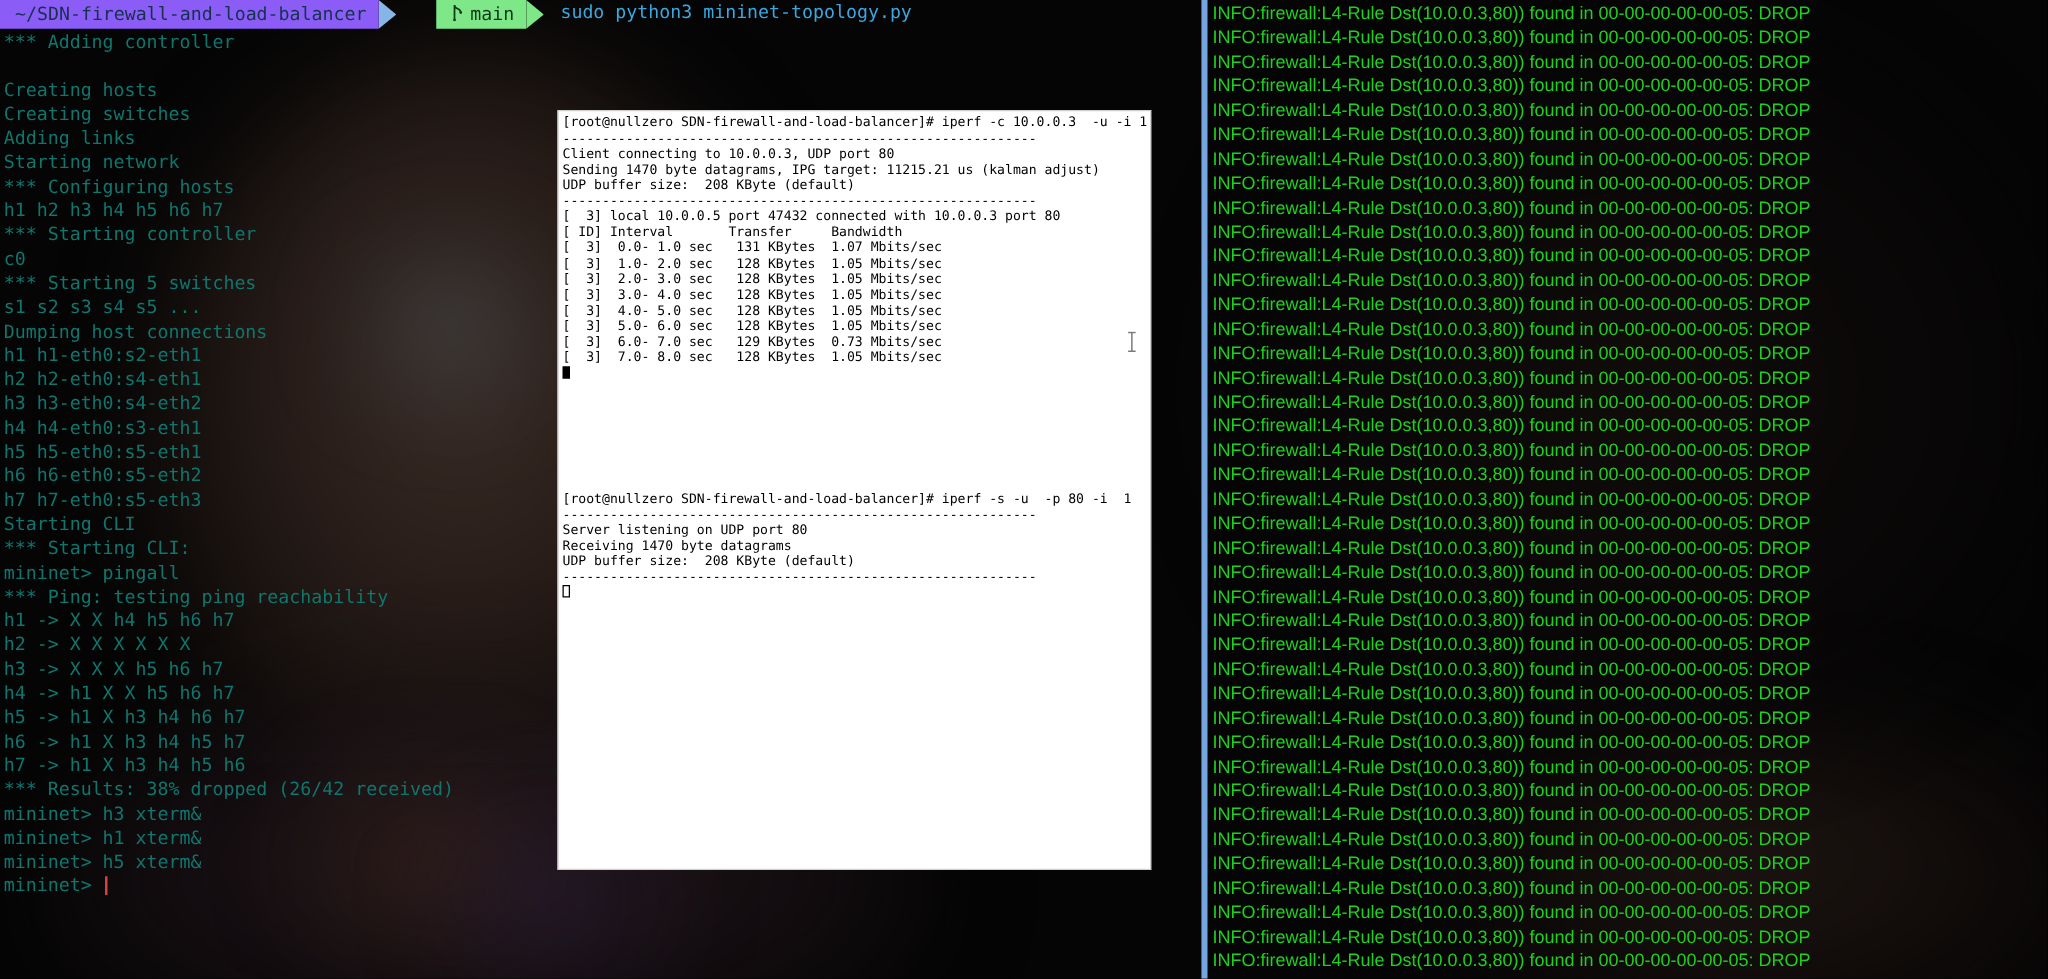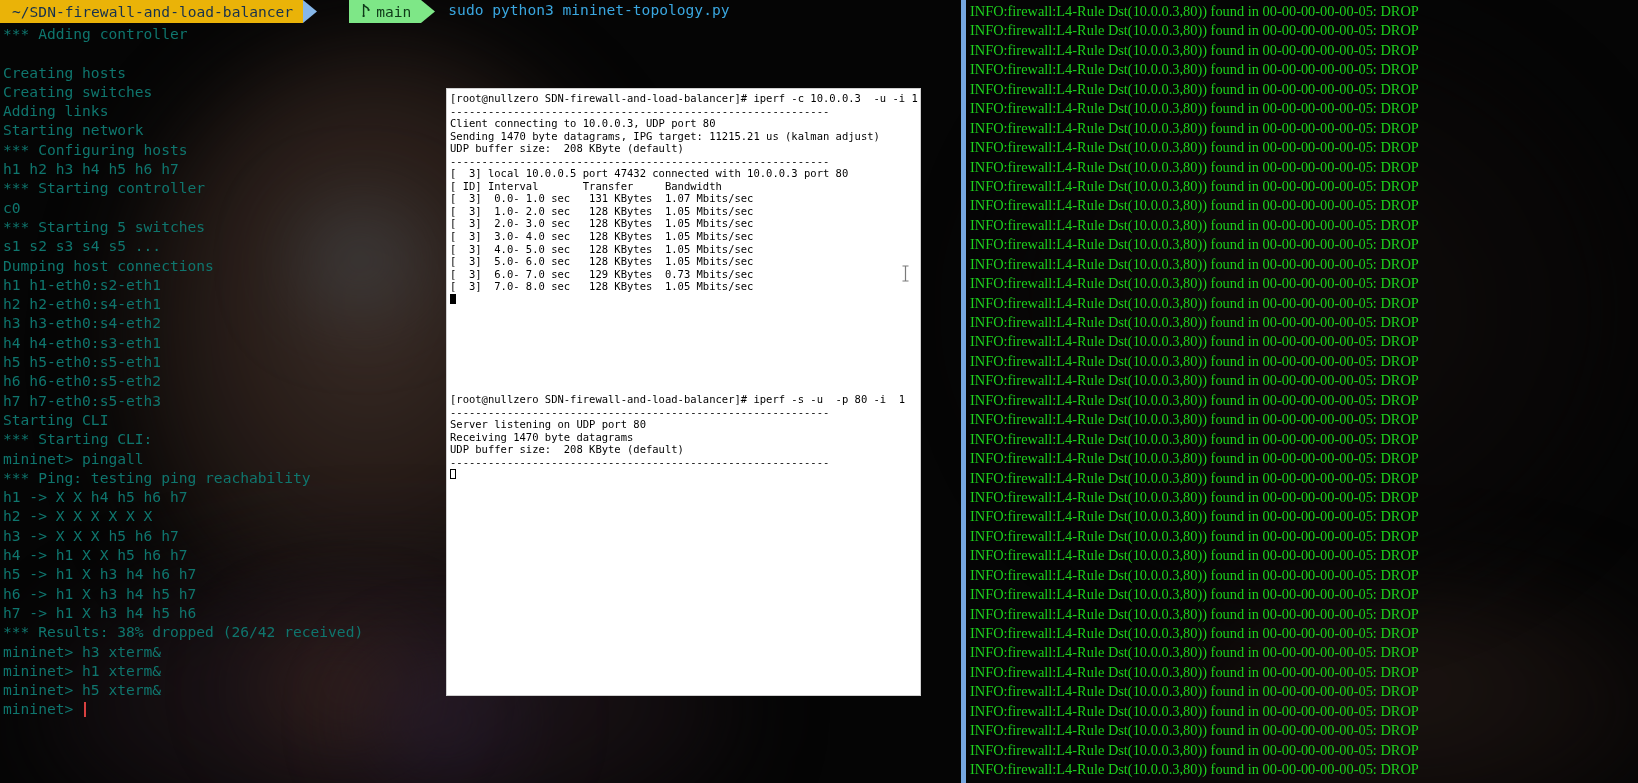--- a/index.html
+++ b/index.html
@@ -93,21 +93,21 @@
     font-family: "DejaVu Sans Mono", monospace;
     font-size: 14.6px;
     white-space: nowrap;
   }
   .pl-seg {
     display: flex; align-items: center;
     padding: 0 10px 0 12px;
     color: #10233a;
     height: 23px;
   }
-  .pl-path { background: #eab308; color: #16314e; }
+  .pl-path { background: #8b5cf6; color: #16314e; }
   .pl-branch { background: #7ee787; color: #0f3a18; padding-left: 12px; margin-left: 32px; }
   .pl-arrow {
     width: 14px; height: 23px;
     flex: 0 0 14px;
   }
   .pl-arrow svg { display: block; }
   .pl-cmd {
     display: flex; align-items: flex-start;
     padding-left: 13px;
     color: #3aa7e0;
@@ -175,21 +175,21 @@
     left: 0; top: 0;
     width: 5px; height: 783px;
     background: #76a6e0;
   }
   #right-lines {
     position: absolute;
     left: 9px; top: 2px;
     width: 668px;
   }
   .log-line {
-    font-family: Liberation Serif, serif;
+    font-family: Liberation Sans, sans-serif;
     font-size: 14.4px;
     line-height: 19.45px;
     height: 19.45px;
     color: #1ed11e;
     white-space: pre;
   }
 
   
   .mn-cursor {
     display: inline-block;

